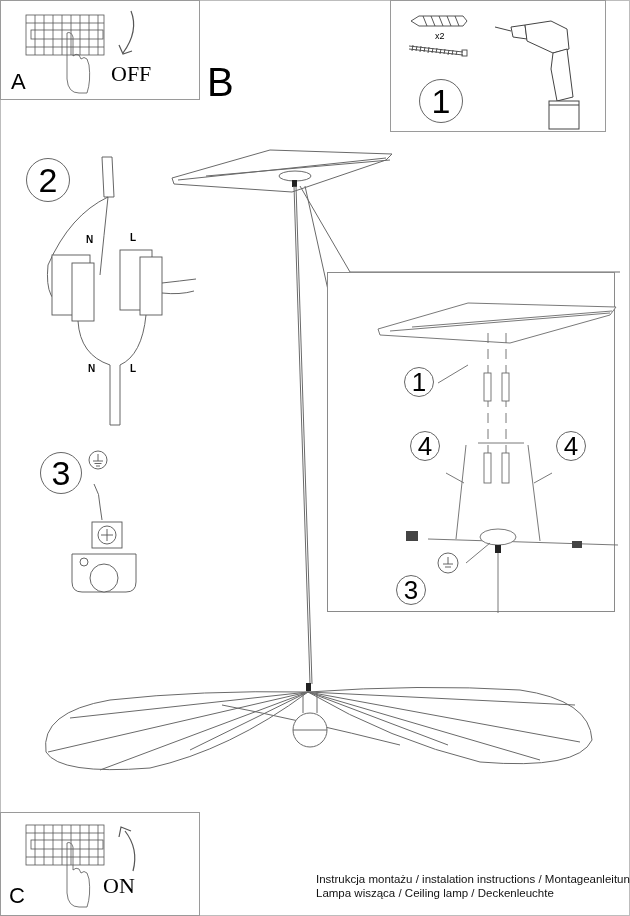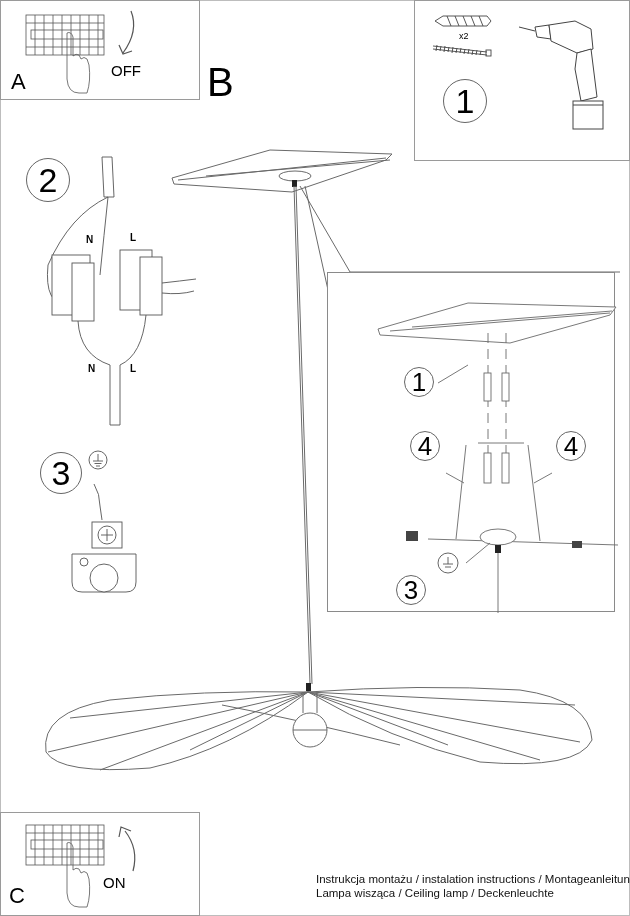--- a/index.html
+++ b/index.html
@@ -1,26 +1,26 @@
 <!DOCTYPE html>
 <html><head>
   <meta charset="utf-8">
   <style>
     html, body { margin: 0; padding: 0; background: #ffffff; }
     body { width: 630px; height: 916px; position: relative; overflow: hidden;
            font-family: "Liberation Sans", sans-serif; color: #000; }
     .frame { position: absolute; border: 1px solid #9a9a9a; background: #fff; box-sizing: border-box; }
     .outer { left: 0; top: 0; width: 630px; height: 916px; border-color: #bdbdbd; }
     .panel-a { left: 0; top: 0; width: 200px; height: 100px; }
-    .panel-1 { left: 414px; top: 0; width: 216px; height: 161px; }
+    .panel-1 { left: 390px; top: 0; width: 216px; height: 132px; }
     .panel-c { left: 0; top: 812px; width: 200px; height: 104px; }
     .detail { left: 327px; top: 272px; width: 288px; height: 340px; border-color: #8a8a8a; }
     .letter { position: absolute; font-size: 22px; line-height: 1; }
     .big-letter { position: absolute; font-size: 40px; line-height: 1; }
-    .switch-word { position: absolute; font-size: 15px; line-height: 1; }
+    .switch-word { position: absolute; font-size: 22px; line-height: 1; font-family: Liberation Serif, serif; }
     .num { position: absolute; border: 1px solid #666; border-radius: 50%; background: #fff;
            display: flex; align-items: center; justify-content: center; font-size: 34px; line-height: 1; box-sizing: border-box; }
     .num.sm { font-size: 26px; }
     .wire-label { position: absolute; font-size: 10px; font-weight: bold; }
     .x2 { position: absolute; font-size: 9px; }
     .caption { position: absolute; left: 316px; top: 872px; font-size: 11.5px; line-height: 14px; color: #111; white-space: nowrap; }
     svg { position: absolute; overflow: visible; }
   </style>
 </head>
 <body>

